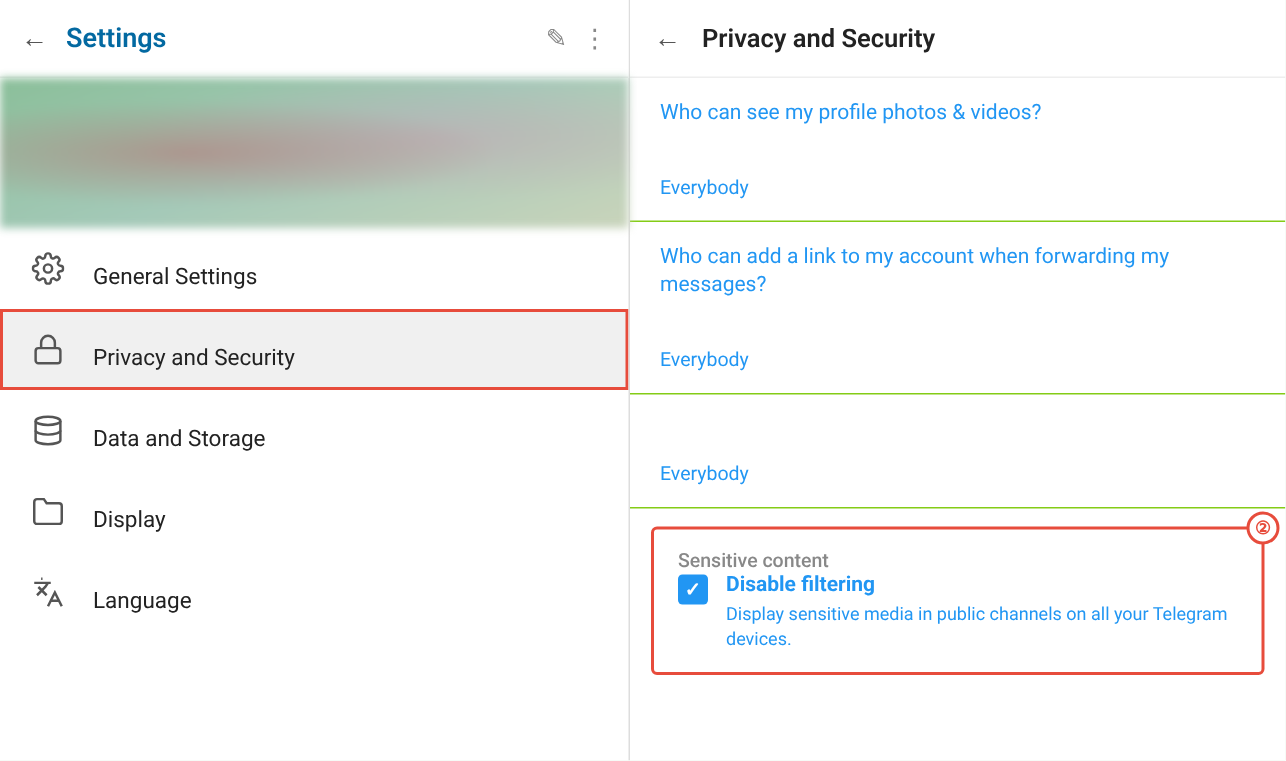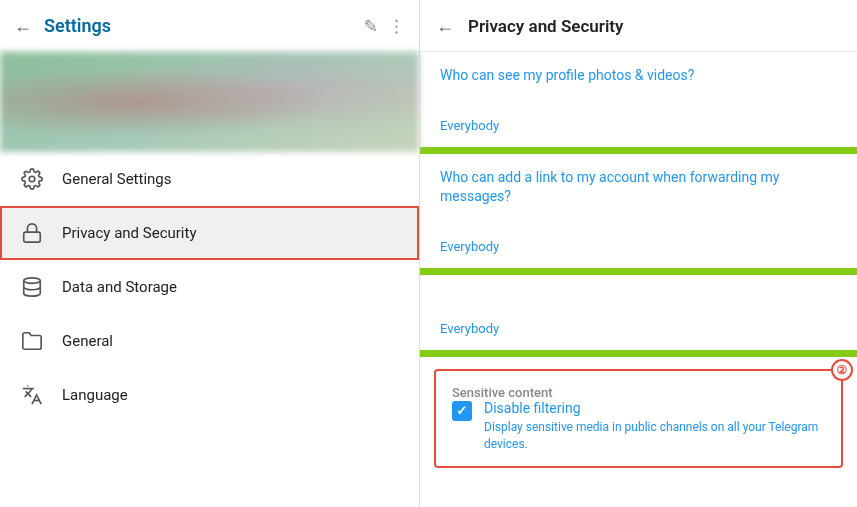--- a/index.html
+++ b/index.html
@@ -70,21 +70,21 @@
         linear-gradient(160deg, #8bbf9a, #a4c9b8, #c9d4bb);
     }
 
     .settings-list {
       flex: 1;
       overflow-y: auto;
     }
 
     .settings-item {
       display: flex;
-      align-items: center;
+      align-items: flex-end;
       padding: 13px 18px;
       cursor: pointer;
       position: relative;
     }
 
     .settings-item.active {
       background: #f0f0f0;
       outline: 2px solid #e74c3c;
       outline-offset: -2px;
     }
@@ -151,21 +151,21 @@
     }
 
     .right-content {
       flex: 1;
       overflow-y: auto;
       padding: 0;
     }
 
     .privacy-item {
       padding: 14px 20px;
-      border-bottom: 7px solid #84cc16;
+      border-bottom: 1px solid #84cc16;
     }
 
     .privacy-item .question {
       font-size: 14px;
       color: #2196F3;
       margin-bottom: 4px;
       line-height: 1.4;
     }
 
     .privacy-item .answer {
@@ -211,21 +211,21 @@
     .checkbox-blue::after {
       content: '✓';
       color: white;
       font-size: 13px;
       font-weight: 700;
     }
 
     .sensitive-text .main {
       font-size: 14px;
       color: #2196F3;
-      font-weight: 400;
+      font-weight: 700;
       margin-bottom: 3px;
     }
 
     .sensitive-text .desc {
       font-size: 12px;
       color: #2196F3;
       line-height: 1.4;
     }
 
     .badge-2 {
@@ -293,21 +293,21 @@
       </span>
       <span class="item-label">Data and Storage</span>
     </div>
 
     <div class="settings-item">
       <span class="item-icon">
         <svg width="22" height="22" viewBox="0 0 24 24" fill="none" stroke="#555" stroke-width="1.8">
           <path d="M22 19a2 2 0 0 1-2 2H4a2 2 0 0 1-2-2V5a2 2 0 0 1 2-2h5l2 3h9a2 2 0 0 1 2 2z"></path>
         </svg>
       </span>
-      <span class="item-label">General</span>
+      <span class="item-label">Display</span>
     </div>
 
     <div class="settings-item">
       <span class="item-icon">
         <svg width="22" height="22" viewBox="0 0 24 24" fill="none" stroke="#555" stroke-width="1.8">
           <path d="M5 8l6 6"></path>
           <path d="M4 14l6-6 2-3"></path>
           <path d="M2 5h12"></path>
           <path d="M7 2h1"></path>
           <path d="M22 22l-5-10-5 10"></path>

